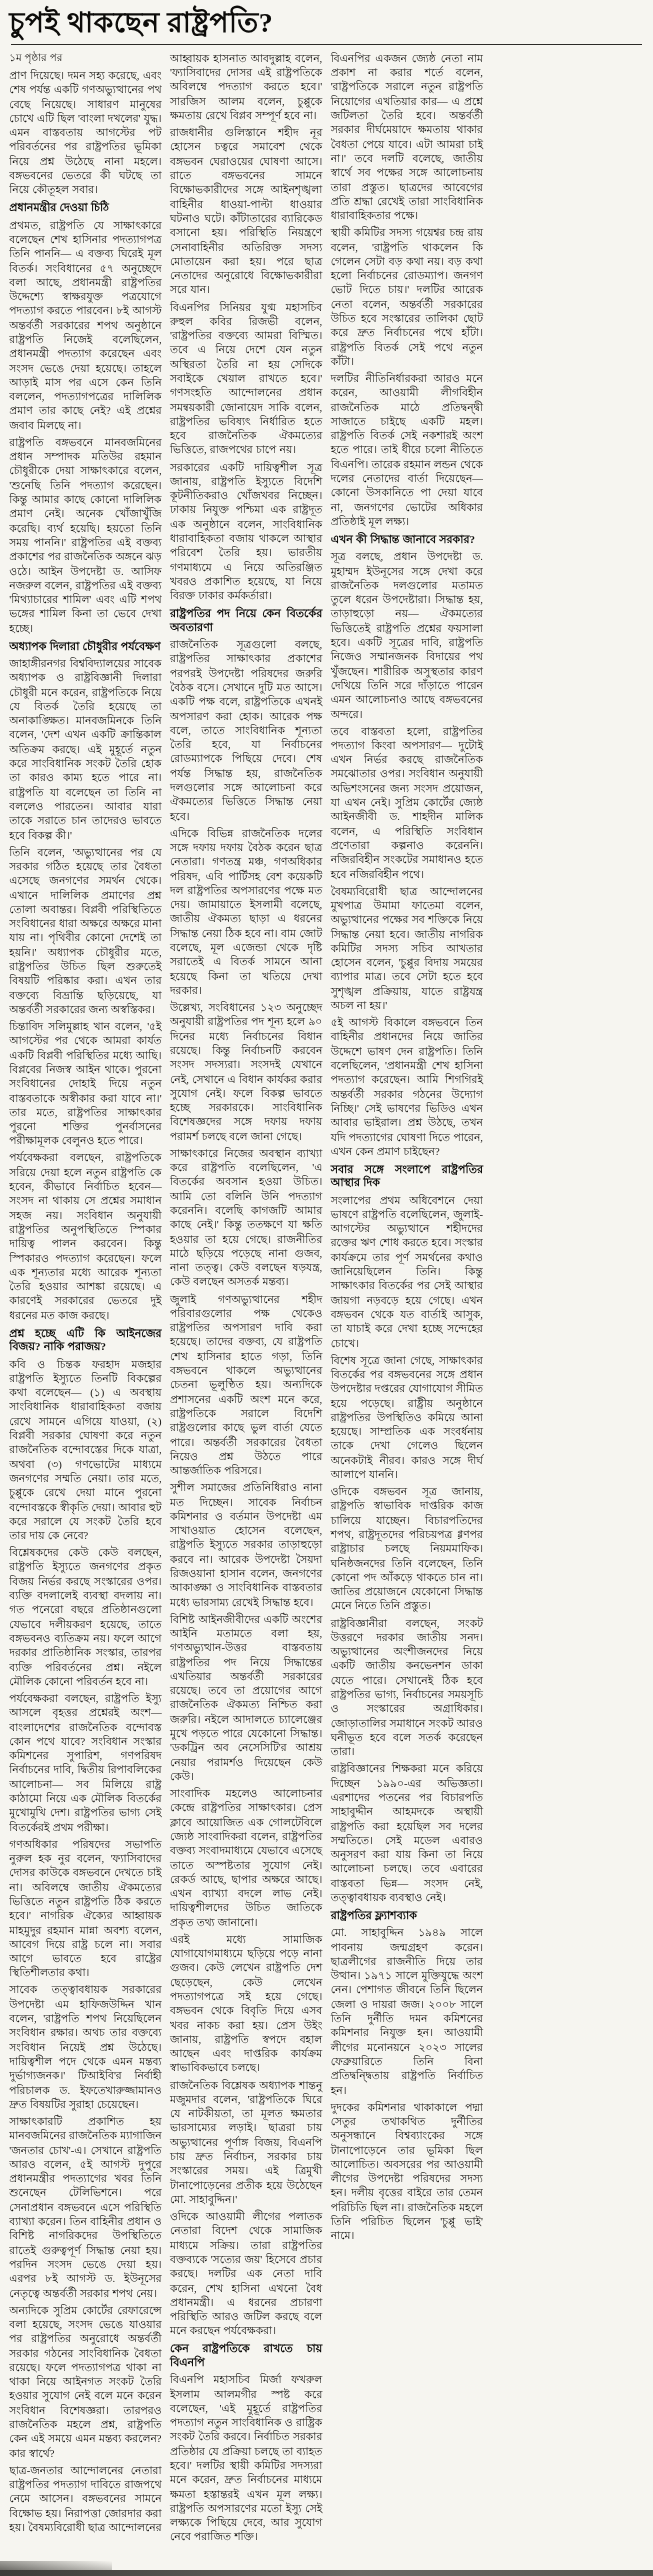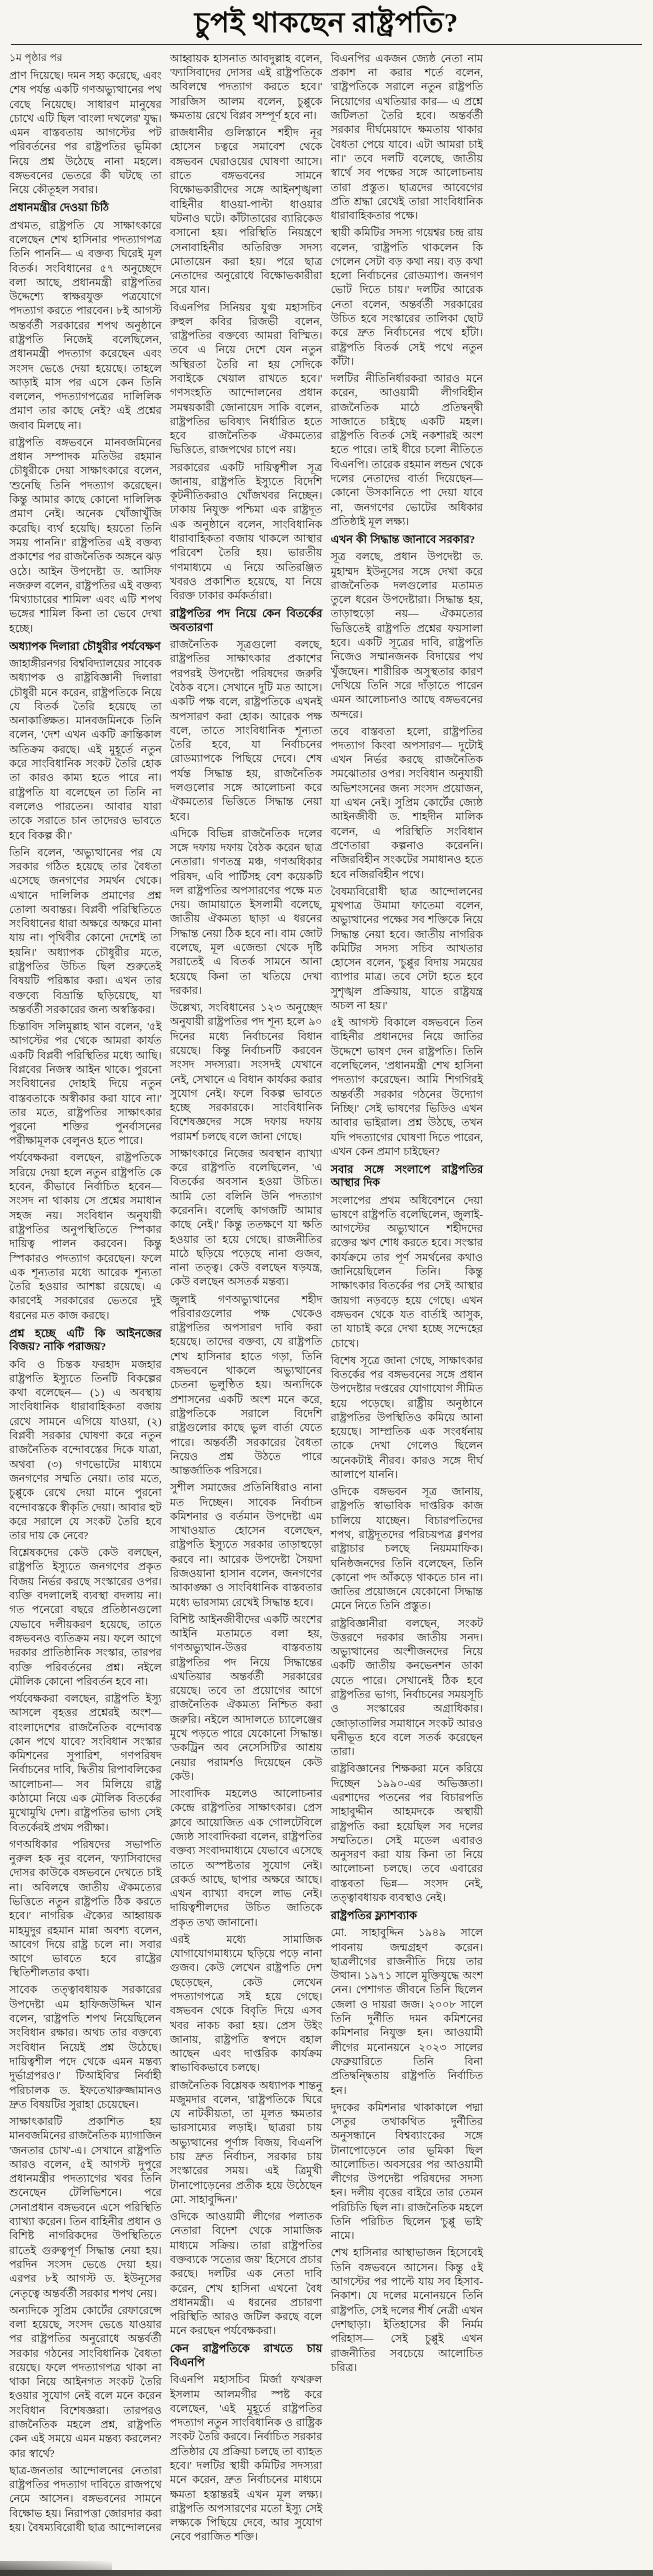--- a/index.html
+++ b/index.html
@@ -3,21 +3,21 @@
 <meta charset="utf-8">
 <style>
   html,body{margin:0;padding:0;background:#9a9a96;}
   .page{
     width:653px;height:2576px;margin:0 auto;position:relative;overflow:hidden;
     background:#f6f5f0;color:#171512;box-sizing:border-box;
     padding:3.7px 9.3px 0 9.3px;
     font-family:"Liberation Serif","DejaVu Serif",serif;
   }
   .headline{
-    font-size:28px;line-height:34px;font-weight:bold;text-align:center;
+    font-size:28px;line-height:34px;font-weight:bold;
     margin:1.9px 0 4.7px 0;color:#0d0c0a;letter-spacing:0.5px;
   }
   .headline-rule{border:0;border-top:1.5px solid #2b2a27;margin:0 1.9px 5.6px 1.9px;}
   .columns{
     height:2495px;overflow:hidden;
     column-count:4;column-gap:8.4px;column-fill:auto;
     text-align:justify;font-size:10.7px;line-height:14.3px;
     word-spacing:0.5px;
   }
   .continued-note{display:block;font-weight:normal;font-size:10.2px;margin:0 0 2.8px 0;}
@@ -50,21 +50,21 @@
       <h3>অধ্যাপক দিলারা চৌধুরীর পর্যবেক্ষণ</h3>
       <p>জাহাঙ্গীরনগর বিশ্ববিদ্যালয়ের সাবেক অধ্যাপক ও রাষ্ট্রবিজ্ঞানী দিলারা চৌধুরী মনে করেন, রাষ্ট্রপতিকে নিয়ে যে বিতর্ক তৈরি হয়েছে তা অনাকাঙ্ক্ষিত। মানবজমিনকে তিনি বলেন, 'দেশ এখন একটি ক্রান্তিকাল অতিক্রম করছে। এই মুহূর্তে নতুন করে সাংবিধানিক সংকট তৈরি হোক তা কারও কাম্য হতে পারে না। রাষ্ট্রপতি যা বলেছেন তা তিনি না বললেও পারতেন। আবার যারা তাকে সরাতে চান তাদেরও ভাবতে হবে বিকল্প কী।'</p>
       <p>তিনি বলেন, 'অভ্যুত্থানের পর যে সরকার গঠিত হয়েছে তার বৈধতা এসেছে জনগণের সমর্থন থেকে। এখানে দালিলিক প্রমাণের প্রশ্ন তোলা অবান্তর। বিপ্লবী পরিস্থিতিতে সংবিধানের ধারা অক্ষরে অক্ষরে মানা যায় না। পৃথিবীর কোনো দেশেই তা হয়নি।' অধ্যাপক চৌধুরীর মতে, রাষ্ট্রপতির উচিত ছিল শুরুতেই বিষয়টি পরিষ্কার করা। এখন তার বক্তব্যে বিভ্রান্তি ছড়িয়েছে, যা অন্তর্বর্তী সরকারের জন্য অস্বস্তিকর।</p>
       <p>চিন্তাবিদ সলিমুল্লাহ খান বলেন, '৫ই আগস্টের পর থেকে আমরা কার্যত একটি বিপ্লবী পরিস্থিতির মধ্যে আছি। বিপ্লবের নিজস্ব আইন থাকে। পুরনো সংবিধানের দোহাই দিয়ে নতুন বাস্তবতাকে অস্বীকার করা যাবে না।' তার মতে, রাষ্ট্রপতির সাক্ষাৎকার পুরনো শক্তির পুনর্বাসনের পরীক্ষামূলক বেলুনও হতে পারে।</p>
       <p>পর্যবেক্ষকরা বলছেন, রাষ্ট্রপতিকে সরিয়ে দেয়া হলে নতুন রাষ্ট্রপতি কে হবেন, কীভাবে নির্বাচিত হবেন— সংসদ না থাকায় সে প্রশ্নের সমাধান সহজ নয়। সংবিধান অনুযায়ী রাষ্ট্রপতির অনুপস্থিতিতে স্পিকার দায়িত্ব পালন করবেন। কিন্তু স্পিকারও পদত্যাগ করেছেন। ফলে এক শূন্যতার মধ্যে আরেক শূন্যতা তৈরি হওয়ার আশঙ্কা রয়েছে। এ কারণেই সরকারের ভেতরে দুই ধরনের মত কাজ করছে।</p>
       <h3>প্রশ্ন হচ্ছে এটি কি আইনজের বিজয়? নাকি পরাজয়?</h3>
       <p>কবি ও চিন্তক ফরহাদ মজহার রাষ্ট্রপতি ইস্যুতে তিনটি বিকল্পের কথা বলেছেন— (১) এ অবস্থায় সাংবিধানিক ধারাবাহিকতা বজায় রেখে সামনে এগিয়ে যাওয়া, (২) বিপ্লবী সরকার ঘোষণা করে নতুন রাজনৈতিক বন্দোবস্তের দিকে যাত্রা, অথবা (৩) গণভোটের মাধ্যমে জনগণের সম্মতি নেয়া। তার মতে, চুপ্পুকে রেখে দেয়া মানে পুরনো বন্দোবস্তকে স্বীকৃতি দেয়া। আবার হুট করে সরালে যে সংকট তৈরি হবে তার দায় কে নেবে?</p>
       <p>বিশ্লেষকদের কেউ কেউ বলছেন, রাষ্ট্রপতি ইস্যুতে জনগণের প্রকৃত বিজয় নির্ভর করছে সংস্কারের ওপর। ব্যক্তি বদলালেই ব্যবস্থা বদলায় না। গত পনেরো বছরে প্রতিষ্ঠানগুলো যেভাবে দলীয়করণ হয়েছে, তাতে বঙ্গভবনও ব্যতিক্রম নয়। ফলে আগে দরকার প্রাতিষ্ঠানিক সংস্কার, তারপর ব্যক্তি পরিবর্তনের প্রশ্ন। নইলে মৌলিক কোনো পরিবর্তন হবে না।</p>
       <p>পর্যবেক্ষকরা বলছেন, রাষ্ট্রপতি ইস্যু আসলে বৃহত্তর প্রশ্নেরই অংশ— বাংলাদেশের রাজনৈতিক বন্দোবস্ত কোন পথে যাবে? সংবিধান সংস্কার কমিশনের সুপারিশ, গণপরিষদ নির্বাচনের দাবি, দ্বিতীয় রিপাবলিকের আলোচনা— সব মিলিয়ে রাষ্ট্র কাঠামো নিয়ে এক মৌলিক বিতর্কের মুখোমুখি দেশ। রাষ্ট্রপতির ভাগ্য সেই বিতর্কেরই প্রথম পরীক্ষা।</p>
       <p>গণঅধিকার পরিষদের সভাপতি নুরুল হক নুর বলেন, 'ফ্যাসিবাদের দোসর কাউকে বঙ্গভবনে দেখতে চাই না। অবিলম্বে জাতীয় ঐকমত্যের ভিত্তিতে নতুন রাষ্ট্রপতি ঠিক করতে হবে।' নাগরিক ঐক্যের আহ্বায়ক মাহমুদুর রহমান মান্না অবশ্য বলেন, আবেগ দিয়ে রাষ্ট্র চলে না। সবার আগে ভাবতে হবে রাষ্ট্রের স্থিতিশীলতার কথা।</p>
-      <p>সাবেক তত্ত্বাবধায়ক সরকারের উপদেষ্টা এম হাফিজউদ্দিন খান বলেন, 'রাষ্ট্রপতি শপথ নিয়েছিলেন সংবিধান রক্ষার। অথচ তার বক্তব্যে সংবিধান নিয়েই প্রশ্ন উঠেছে। দায়িত্বশীল পদে থেকে এমন মন্তব্য দুর্ভাগ্রপরও।' টিআইবি'র নির্বাহী পরিচালক ড. ইফতেখারুজ্জামানও দ্রুত বিষয়টির সুরাহা চেয়েছেন।</p>
+      <p>সাবেক তত্ত্বাবধায়ক সরকারের উপদেষ্টা এম হাফিজউদ্দিন খান বলেন, 'রাষ্ট্রপতি শপথ নিয়েছিলেন সংবিধান রক্ষার। অথচ তার বক্তব্যে সংবিধান নিয়েই প্রশ্ন উঠেছে। দায়িত্বশীল পদে থেকে এমন মন্তব্য দুর্ভাগ্যজনক।' টিআইবি'র নির্বাহী পরিচালক ড. ইফতেখারুজ্জামানও দ্রুত বিষয়টির সুরাহা চেয়েছেন।</p>
       <p>সাক্ষাৎকারটি প্রকাশিত হয় মানবজমিনের রাজনৈতিক ম্যাগাজিন 'জনতার চোখ'-এ। সেখানে রাষ্ট্রপতি আরও বলেন, ৫ই আগস্ট দুপুরে প্রধানমন্ত্রীর পদত্যাগের খবর তিনি শুনেছেন টেলিভিশনে। পরে সেনাপ্রধান বঙ্গভবনে এসে পরিস্থিতি ব্যাখ্যা করেন। তিন বাহিনীর প্রধান ও বিশিষ্ট নাগরিকদের উপস্থিতিতে রাতেই গুরুত্বপূর্ণ সিদ্ধান্ত নেয়া হয়। পরদিন সংসদ ভেঙে দেয়া হয়। এরপর ৮ই আগস্ট ড. ইউনূসের নেতৃত্বে অন্তর্বর্তী সরকার শপথ নেয়।</p>
       <p>অন্যদিকে সুপ্রিম কোর্টের রেফারেন্সে বলা হয়েছে, সংসদ ভেঙে যাওয়ার পর রাষ্ট্রপতির অনুরোধে অন্তর্বর্তী সরকার গঠনের সাংবিধানিক বৈধতা রয়েছে। ফলে পদত্যাগপত্র থাকা না থাকা নিয়ে আইনগত সংকট তৈরি হওয়ার সুযোগ নেই বলে মনে করেন সংবিধান বিশেষজ্ঞরা। তারপরও রাজনৈতিক মহলে প্রশ্ন, রাষ্ট্রপতি কেন এই সময়ে এমন মন্তব্য করলেন? কার স্বার্থে?</p>
       <p>ছাত্র-জনতার আন্দোলনের নেতারা রাষ্ট্রপতির পদত্যাগ দাবিতে রাজপথে নেমে আসেন। বঙ্গভবনের সামনে বিক্ষোভ হয়। নিরাপত্তা জোরদার করা হয়। বৈষম্যবিরোধী ছাত্র আন্দোলনের আহ্বায়ক হাসনাত আবদুল্লাহ বলেন, 'ফ্যাসিবাদের দোসর এই রাষ্ট্রপতিকে অবিলম্বে পদত্যাগ করতে হবে।' সারজিস আলম বলেন, চুপ্পুকে ক্ষমতায় রেখে বিপ্লব সম্পূর্ণ হবে না।</p>
       <p>রাজধানীর গুলিস্তানে শহীদ নূর হোসেন চত্বরে সমাবেশ থেকে বঙ্গভবন ঘেরাওয়ের ঘোষণা আসে। রাতে বঙ্গভবনের সামনে বিক্ষোভকারীদের সঙ্গে আইনশৃঙ্খলা বাহিনীর ধাওয়া-পাল্টা ধাওয়ার ঘটনাও ঘটে। কাঁটাতারের ব্যারিকেড বসানো হয়। পরিস্থিতি নিয়ন্ত্রণে সেনাবাহিনীর অতিরিক্ত সদস্য মোতায়েন করা হয়। পরে ছাত্র নেতাদের অনুরোধে বিক্ষোভকারীরা সরে যান।</p>
       <p>বিএনপির সিনিয়র যুগ্ম মহাসচিব রুহুল কবির রিজভী বলেন, 'রাষ্ট্রপতির বক্তব্যে আমরা বিস্মিত। তবে এ নিয়ে দেশে যেন নতুন অস্থিরতা তৈরি না হয় সেদিকে সবাইকে খেয়াল রাখতে হবে।' গণসংহতি আন্দোলনের প্রধান সমন্বয়কারী জোনায়েদ সাকি বলেন, রাষ্ট্রপতির ভবিষ্যৎ নির্ধারিত হতে হবে রাজনৈতিক ঐকমত্যের ভিত্তিতে, রাজপথের চাপে নয়।</p>
       <p>সরকারের একটি দায়িত্বশীল সূত্র জানায়, রাষ্ট্রপতি ইস্যুতে বিদেশি কূটনীতিকরাও খোঁজখবর নিচ্ছেন। ঢাকায় নিযুক্ত পশ্চিমা এক রাষ্ট্রদূত এক অনুষ্ঠানে বলেন, সাংবিধানিক ধারাবাহিকতা বজায় থাকলে আস্থার পরিবেশ তৈরি হয়। ভারতীয় গণমাধ্যমে এ নিয়ে অতিরঞ্জিত খবরও প্রকাশিত হয়েছে, যা নিয়ে বিরক্ত ঢাকার কর্মকর্তারা।</p>
       <h3>রাষ্ট্রপতির পদ নিয়ে কেন বিতর্কের অবতারণা</h3>
       <p>রাজনৈতিক সূত্রগুলো বলছে, রাষ্ট্রপতির সাক্ষাৎকার প্রকাশের পরপরই উপদেষ্টা পরিষদের জরুরি বৈঠক বসে। সেখানে দুটি মত আসে। একটি পক্ষ বলে, রাষ্ট্রপতিকে এখনই অপসারণ করা হোক। আরেক পক্ষ বলে, তাতে সাংবিধানিক শূন্যতা তৈরি হবে, যা নির্বাচনের রোডম্যাপকে পিছিয়ে দেবে। শেষ পর্যন্ত সিদ্ধান্ত হয়, রাজনৈতিক দলগুলোর সঙ্গে আলোচনা করে ঐকমত্যের ভিত্তিতে সিদ্ধান্ত নেয়া হবে।</p>
       <p>এদিকে বিভিন্ন রাজনৈতিক দলের সঙ্গে দফায় দফায় বৈঠক করেন ছাত্র নেতারা। গণতন্ত্র মঞ্চ, গণঅধিকার পরিষদ, এবি পার্টিসহ বেশ কয়েকটি দল রাষ্ট্রপতির অপসারণের পক্ষে মত দেয়। জামায়াতে ইসলামী বলেছে, জাতীয় ঐকমত্য ছাড়া এ ধরনের সিদ্ধান্ত নেয়া ঠিক হবে না। বাম জোট বলেছে, মূল এজেন্ডা থেকে দৃষ্টি সরাতেই এ বিতর্ক সামনে আনা হয়েছে কিনা তা খতিয়ে দেখা দরকার।</p>
       <p>উল্লেখ্য, সংবিধানের ১২৩ অনুচ্ছেদ অনুযায়ী রাষ্ট্রপতির পদ শূন্য হলে ৯০ দিনের মধ্যে নির্বাচনের বিধান রয়েছে। কিন্তু নির্বাচনটি করবেন সংসদ সদস্যরা। সংসদই যেখানে নেই, সেখানে এ বিধান কার্যকর করার সুযোগ নেই। ফলে বিকল্প ভাবতে হচ্ছে সরকারকে। সাংবিধানিক বিশেষজ্ঞদের সঙ্গে দফায় দফায় পরামর্শ চলছে বলে জানা গেছে।</p>
@@ -88,18 +88,17 @@
       <p>৫ই আগস্ট বিকালে বঙ্গভবনে তিন বাহিনীর প্রধানদের নিয়ে জাতির উদ্দেশে ভাষণ দেন রাষ্ট্রপতি। তিনি বলেছিলেন, 'প্রধানমন্ত্রী শেখ হাসিনা পদত্যাগ করেছেন। আমি শিগগিরই অন্তর্বর্তী সরকার গঠনের উদ্যোগ নিচ্ছি।' সেই ভাষণের ভিডিও এখন আবার ভাইরাল। প্রশ্ন উঠছে, তখন যদি পদত্যাগের ঘোষণা দিতে পারেন, এখন কেন প্রমাণ চাইছেন?</p>
       <h3>সবার সঙ্গে সংলাপে রাষ্ট্রপতির আস্থার দিক</h3>
       <p>সংলাপের প্রথম অধিবেশনে দেয়া ভাষণে রাষ্ট্রপতি বলেছিলেন, জুলাই-আগস্টের অভ্যুত্থানে শহীদদের রক্তের ঋণ শোধ করতে হবে। সংস্কার কার্যক্রমে তার পূর্ণ সমর্থনের কথাও জানিয়েছিলেন তিনি। কিন্তু সাক্ষাৎকার বিতর্কের পর সেই আস্থার জায়গা নড়বড়ে হয়ে গেছে। এখন বঙ্গভবন থেকে যত বার্তাই আসুক, তা যাচাই করে দেখা হচ্ছে সন্দেহের চোখে।</p>
       <p>বিশেষ সূত্রে জানা গেছে, সাক্ষাৎকার বিতর্কের পর বঙ্গভবনের সঙ্গে প্রধান উপদেষ্টার দপ্তরের যোগাযোগ সীমিত হয়ে পড়েছে। রাষ্ট্রীয় অনুষ্ঠানে রাষ্ট্রপতির উপস্থিতিও কমিয়ে আনা হয়েছে। সাম্প্রতিক এক সংবর্ধনায় তাকে দেখা গেলেও ছিলেন অনেকটাই নীরব। কারও সঙ্গে দীর্ঘ আলাপে যাননি।</p>
       <p>ওদিকে বঙ্গভবন সূত্র জানায়, রাষ্ট্রপতি স্বাভাবিক দাপ্তরিক কাজ চালিয়ে যাচ্ছেন। বিচারপতিদের শপথ, রাষ্ট্রদূতদের পরিচয়পত্র গ্গণপর রাষ্ট্রাচার চলছে নিয়মমাফিক। ঘনিষ্ঠজনদের তিনি বলেছেন, তিনি কোনো পদ আঁকড়ে থাকতে চান না। জাতির প্রয়োজনে যেকোনো সিদ্ধান্ত মেনে নিতে তিনি প্রস্তুত।</p>
       <p>রাষ্ট্রবিজ্ঞানীরা বলছেন, সংকট উত্তরণে দরকার জাতীয় সনদ। অভ্যুত্থানের অংশীজনদের নিয়ে একটি জাতীয় কনভেনশন ডাকা যেতে পারে। সেখানেই ঠিক হবে রাষ্ট্রপতির ভাগ্য, নির্বাচনের সময়সূচি ও সংস্কারের অগ্রাধিকার। জোড়াতালির সমাধানে সংকট আরও ঘনীভূত হবে বলে সতর্ক করেছেন তারা।</p>
       <p>রাষ্ট্রবিজ্ঞানের শিক্ষকরা মনে করিয়ে দিচ্ছেন ১৯৯০-এর অভিজ্ঞতা। এরশাদের পতনের পর বিচারপতি সাহাবুদ্দীন আহমদকে অস্থায়ী রাষ্ট্রপতি করা হয়েছিল সব দলের সম্মতিতে। সেই মডেল এবারও অনুসরণ করা যায় কিনা তা নিয়ে আলোচনা চলছে। তবে এবারের বাস্তবতা ভিন্ন— সংসদ নেই, তত্ত্বাবধায়ক ব্যবস্থাও নেই।</p>
       <h3>রাষ্ট্রপতির ফ্ল্যাশব্যাক</h3>
       <p>মো. সাহাবুদ্দিন ১৯৪৯ সালে পাবনায় জন্মগ্রহণ করেন। ছাত্রলীগের রাজনীতি দিয়ে তার উত্থান। ১৯৭১ সালে মুক্তিযুদ্ধে অংশ নেন। পেশাগত জীবনে তিনি ছিলেন জেলা ও দায়রা জজ। ২০০৮ সালে তিনি দুর্নীতি দমন কমিশনের কমিশনার নিযুক্ত হন। আওয়ামী লীগের মনোনয়নে ২০২৩ সালের ফেব্রুয়ারিতে তিনি বিনা প্রতিদ্বন্দ্বিতায় রাষ্ট্রপতি নির্বাচিত হন।</p>
       <p>দুদকের কমিশনার থাকাকালে পদ্মা সেতুর তথাকথিত দুর্নীতির অনুসন্ধানে বিশ্বব্যাংকের সঙ্গে টানাপোড়েনে তার ভূমিকা ছিল আলোচিত। অবসরের পর আওয়ামী লীগের উপদেষ্টা পরিষদের সদস্য হন। দলীয় বৃত্তের বাইরে তার তেমন পরিচিতি ছিল না। রাজনৈতিক মহলে তিনি পরিচিত ছিলেন 'চুপ্পু ভাই' নামে।</p>
-      <p>শেখ হাসিনার আস্থাভাজন হিসেবেই তিনি বঙ্গভবনে আসেন। কিন্তু ৫ই আগস্টের পর পাল্টে যায় সব হিসাব-নিকাশ। যে দলের মনোনয়নে তিনি রাষ্ট্রপতি, সেই দলের শীর্ষ নেত্রী এখন দেশছাড়া। ইতিহাসের কী নির্মম পরিহাস— সেই চুপ্পুই এখন রাজনীতির সবচেয়ে আলোচিত চরিত্র।</p>
     </div>
   <div class="scan-smudge"></div>
   <div class="scan-edge"></div>
 </div>
 
 
 </body></html>

